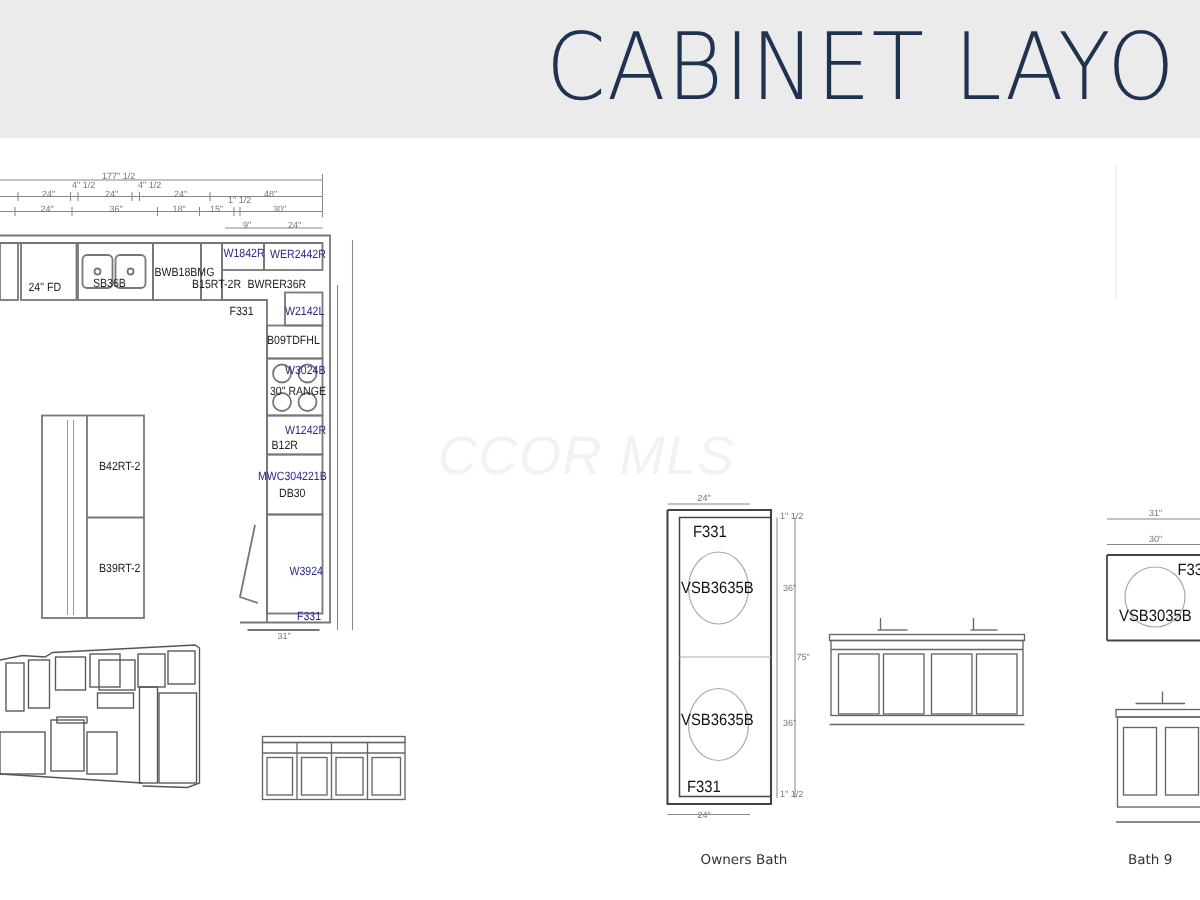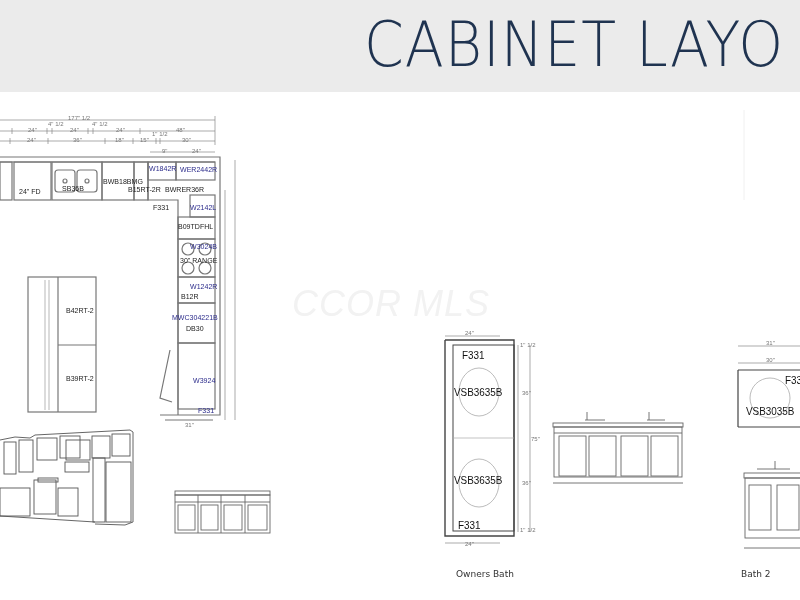--- a/index.html
+++ b/index.html
@@ -3,21 +3,21 @@
 <meta charset="utf-8">
 <style>
   html, body { margin:0; padding:0; }
   body { width:800px; height:600px; position:relative; overflow:hidden; background:#ffffff; font-family:"Liberation Sans", sans-serif; color:#222; }
   .header { position:absolute; left:0; top:0; width:800px; height:92px; background:#ebebeb; overflow:hidden; }
   .title { position:absolute; left:364px; top:8px; font-family:"DejaVu Sans", sans-serif; font-weight:200; font-size:62px; letter-spacing:1px; color:#1f3350; white-space:nowrap; transform:scaleX(0.92); transform-origin:left top; }
   .lbl { position:absolute; font-size:8px; color:#222; white-space:nowrap; font-family:"Liberation Sans Narrow","Liberation Sans", sans-serif; transform:scaleX(0.88); transform-origin:left top; }
   .lbl.blue { color:#2a2a8a; }
   .dim { position:absolute; font-size:6px; color:#777; white-space:nowrap; }
   .bigl { position:absolute; font-size:11px; color:#111; white-space:nowrap; transform:scaleX(0.9); transform-origin:left top; }
-  .caption { position:absolute; font-size:9px; color:#333; font-family:"DejaVu Sans", sans-serif; white-space:nowrap; }
+  .caption { position:absolute; font-size:9px; color:#333; font-family:"DejaVu Sans", sans-serif; white-space:nowrap;margin-left:11px; }
   .watermark { position:absolute; left:292px; top:283px; font-size:36px; font-style:italic; color:#f2f2f2; letter-spacing:1px; white-space:nowrap; }
   svg { position:absolute; left:0; top:0; }
 </style>
 </head>
 <body>
 
 <div class="header">
   <div class="title">CABINET LAYO</div>
 </div>
 
@@ -220,13 +220,13 @@
 <div class="dim" style="left:522px;top:390px;">36"</div>
 <div class="dim" style="left:531px;top:436px;">75"</div>
 <div class="dim" style="left:522px;top:480px;">36"</div>
 <div class="dim" style="left:520px;top:527px;">1" 1/2</div>
 <div class="caption" style="left:456px;top:569px;">Owners Bath</div>
 
 <div class="dim" style="left:766px;top:340px;">31"</div>
 <div class="dim" style="left:766px;top:357px;">30"</div>
 <div class="bigl" style="left:785px;top:374px;">F33</div>
 <div class="bigl" style="left:746px;top:405px;">VSB3035B</div>
-<div class="caption" style="left:741px;top:569px;">Bath 2</div>
+<div class="caption" style="left:741px;top:569px;">Bath 9</div>
 
 </body></html>

